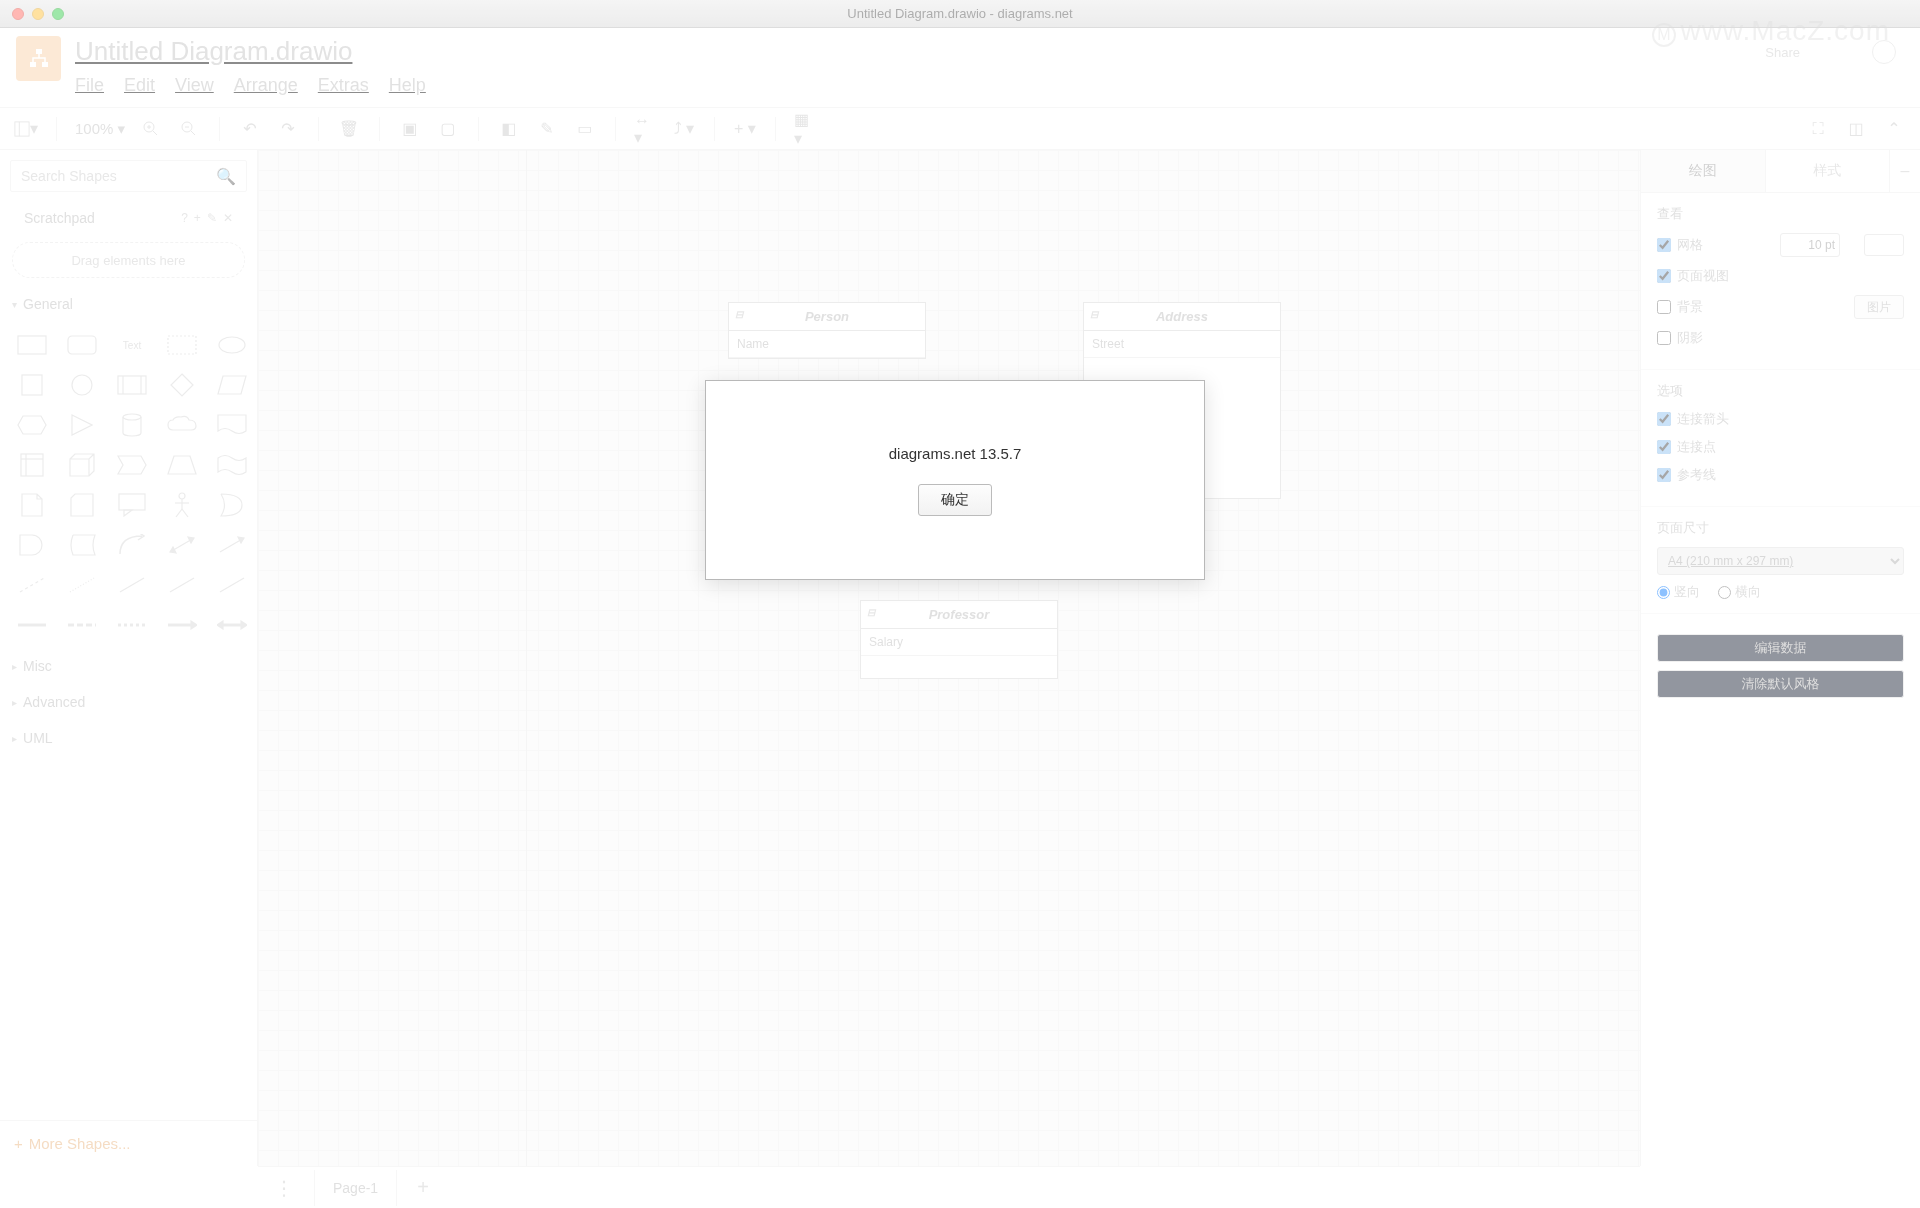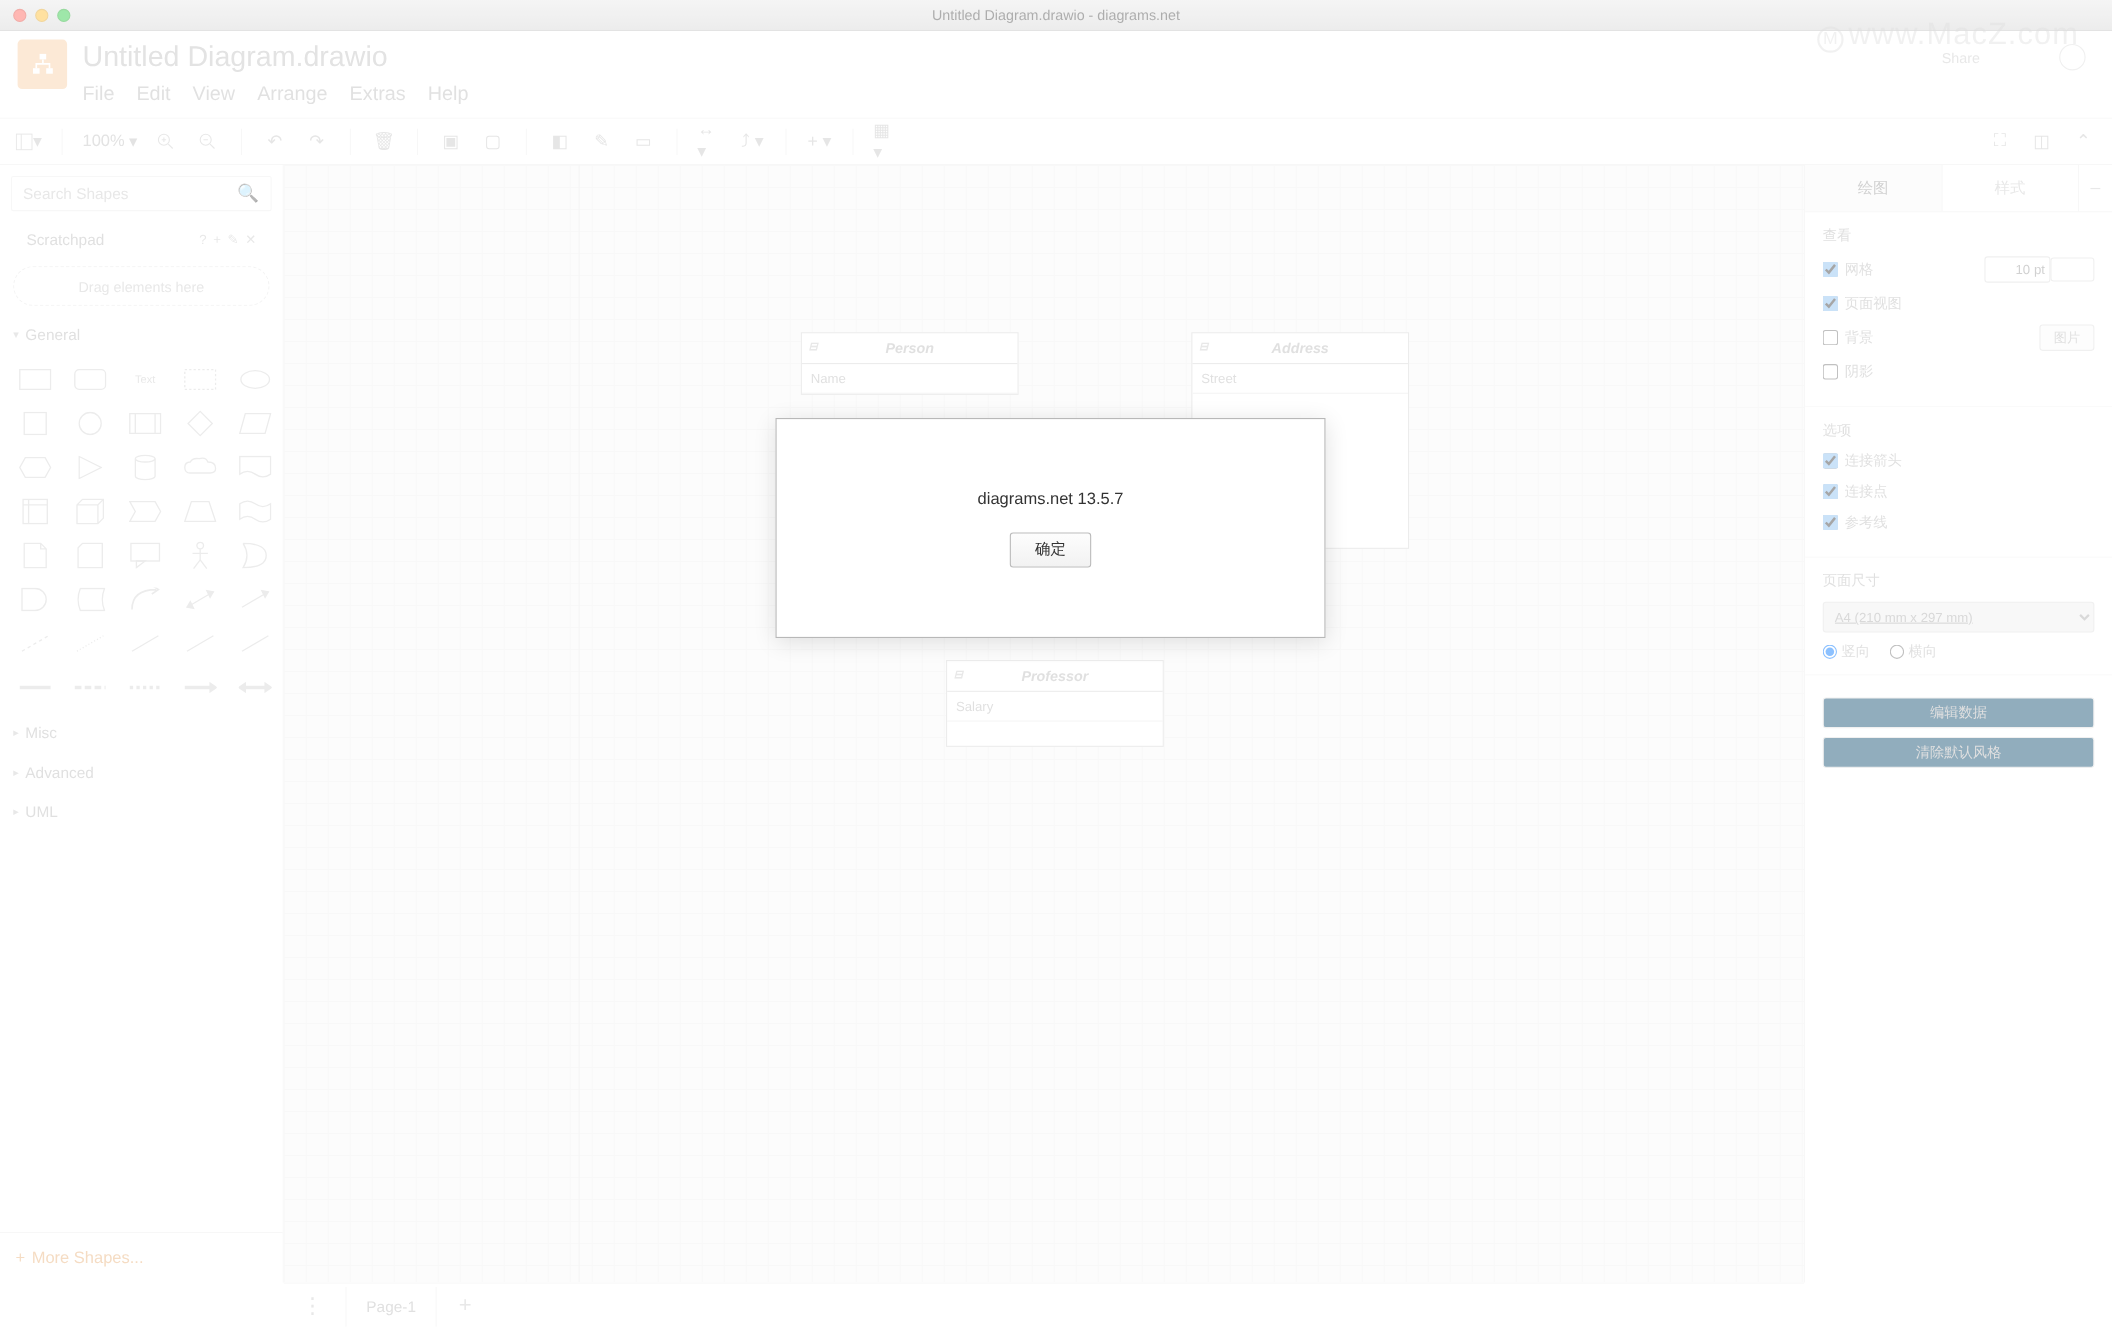--- a/index.html
+++ b/index.html
@@ -15,21 +15,21 @@
     .window-title { position: absolute; left: 50%; transform: translateX(-50%); font-size: 13px; color: #4a4a4a; }
     
     
     .watermark { position: absolute; top: 15px; right: 30px; font-size: 28px; color: rgba(180,180,180,0.4); font-weight: 300; font-family: serif; letter-spacing: 1px; z-index: 50; }
     .watermark-icon { display: inline-block; width: 24px; height: 24px; border: 2px solid rgba(180,180,180,0.4); border-radius: 50%; text-align: center; line-height: 20px; font-size: 16px; margin-right: 4px; }
     
     
     .app-header { height: 80px; background: #fff; border-bottom: 1px solid #eee; display: flex; align-items: flex-start; padding: 8px 16px; }
     .logo { width: 45px; height: 45px; background: #f8cfa5; border-radius: 4px; margin-right: 14px; display: flex; align-items: center; justify-content: center; }
     .logo svg { width: 24px; height: 24px; }
-    .header-text { display: flex; flex-direction: column; }
+    .header-text { display: flex; flex-direction: column; text-decoration: underline; }
     .doc-title { font-size: 26px; color: #c0c0c0; font-weight: 300; }
     .menubar { display: flex; gap: 20px; margin-top: 8px; }
     .menu-item { font-size: 18px; color: #bdbdbd; cursor: pointer; }
     .share-btn { position: absolute; top: 45px; right: 120px; color: #ccc; font-size: 13px; }
     .globe-icon { position: absolute; top: 40px; right: 24px; width: 24px; height: 24px; border: 1.5px solid #ddd; border-radius: 50%; }
     
     
     .toolbar { height: 42px; background: #fff; border-bottom: 1px solid #eee; display: flex; align-items: center; padding: 0 14px; gap: 14px; }
     .tool-btn { width: 24px; height: 24px; display: flex; align-items: center; justify-content: center; color: #c8c8c8; cursor: pointer; }
     .tool-sep { width: 1px; height: 24px; background: #eee; margin: 0 4px; }
@@ -72,30 +72,30 @@
     .uml-row.u { text-decoration: underline; }
     
     
     .sidebar-right { width: 280px; border-left: 1px solid #eee; background: #fff; padding: 0; }
     .right-tabs { display: flex; border-bottom: 1px solid #eee; }
     .right-tab { flex: 1; text-align: center; padding: 12px; font-size: 14px; color: #ccc; border-right: 1px solid #eee; cursor: pointer; }
     .right-tab.active { color: #999; background: #f9f9f9; }
     .right-close { width: 30px; text-align: center; padding: 12px 0; color: #ccc; cursor: pointer; }
     .right-section { padding: 12px 16px; border-bottom: 1px solid #f4f4f4; }
     .right-label { font-size: 13px; color: #bbb; margin-bottom: 10px; }
-    .right-row { display: flex; align-items: center; gap: 0; margin-bottom: 10px; }
+    .right-row { display: flex; align-items: center; gap: 24px; margin-bottom: 10px; }
     .right-row label { font-size: 13px; color: #bbb; flex: 1; display: flex; align-items: center; gap: 6px; }
     .cbx { width: 14px; height: 14px; accent-color: #8abef0; }
     .num-input { width: 60px; height: 24px; border: 1px solid #ddd; border-radius: 3px; font-size: 12px; text-align: right; padding: 0 4px; color: #999; }
     .color-swatch { width: 40px; height: 22px; border: 1px solid #ddd; border-radius: 3px; }
     .btn-pic { width: 50px; height: 24px; border: 1px solid #ddd; border-radius: 3px; font-size: 12px; color: #bbb; background: #fafafa; }
     .select-page { width: 100%; height: 28px; border: 1px solid #ddd; border-radius: 3px; font-size: 12px; color: #aaa; padding: 0 6px; text-decoration: underline; }
     .radio-row { display: flex; gap: 18px; margin-top: 8px; }
     .radio-row label { font-size: 13px; color: #bbb; display: flex; align-items: center; gap: 4px; }
-    .full-btn { width: 100%; height: 28px; border: 1px solid #ddd; border-radius: 3px; font-size: 13px; color: #bbb; background: #0c4a6e; margin-top: 8px; cursor: pointer; }
+    .full-btn { width: 100%; height: 28px; border: 1px solid #ddd; border-radius: 3px; font-size: 13px; color: #bbb; background: #0f172a; margin-top: 8px; cursor: pointer; }
     
     
     .bottom-bar { position: absolute; bottom: 0; left: 258px; right: 280px; height: 42px; border-top: 1px solid #eee; background: #fff; display: flex; align-items: center; padding: 0 16px; gap: 20px; }
     .page-tab { padding: 10px 18px; font-size: 14px; color: #bbb; border-right: 1px solid #eee; border-left: 1px solid #eee; cursor: pointer; }
     .add-page { font-size: 20px; color: #ccc; cursor: pointer; }
     .page-menu { font-size: 20px; color: #ccc; cursor: pointer; }
     
     
     .overlay { position: absolute; inset: 0; background: rgba(255,255,255,0.55); z-index: 100; }
     .dialog { position: absolute; top: 380px; left: 705px; width: 500px; height: 200px; background: #fff; border: 1px solid #b8b8b8; box-shadow: 0 4px 20px rgba(0,0,0,0.12); z-index: 110; display: flex; flex-direction: column; align-items: center; justify-content: center; gap: 22px; }

